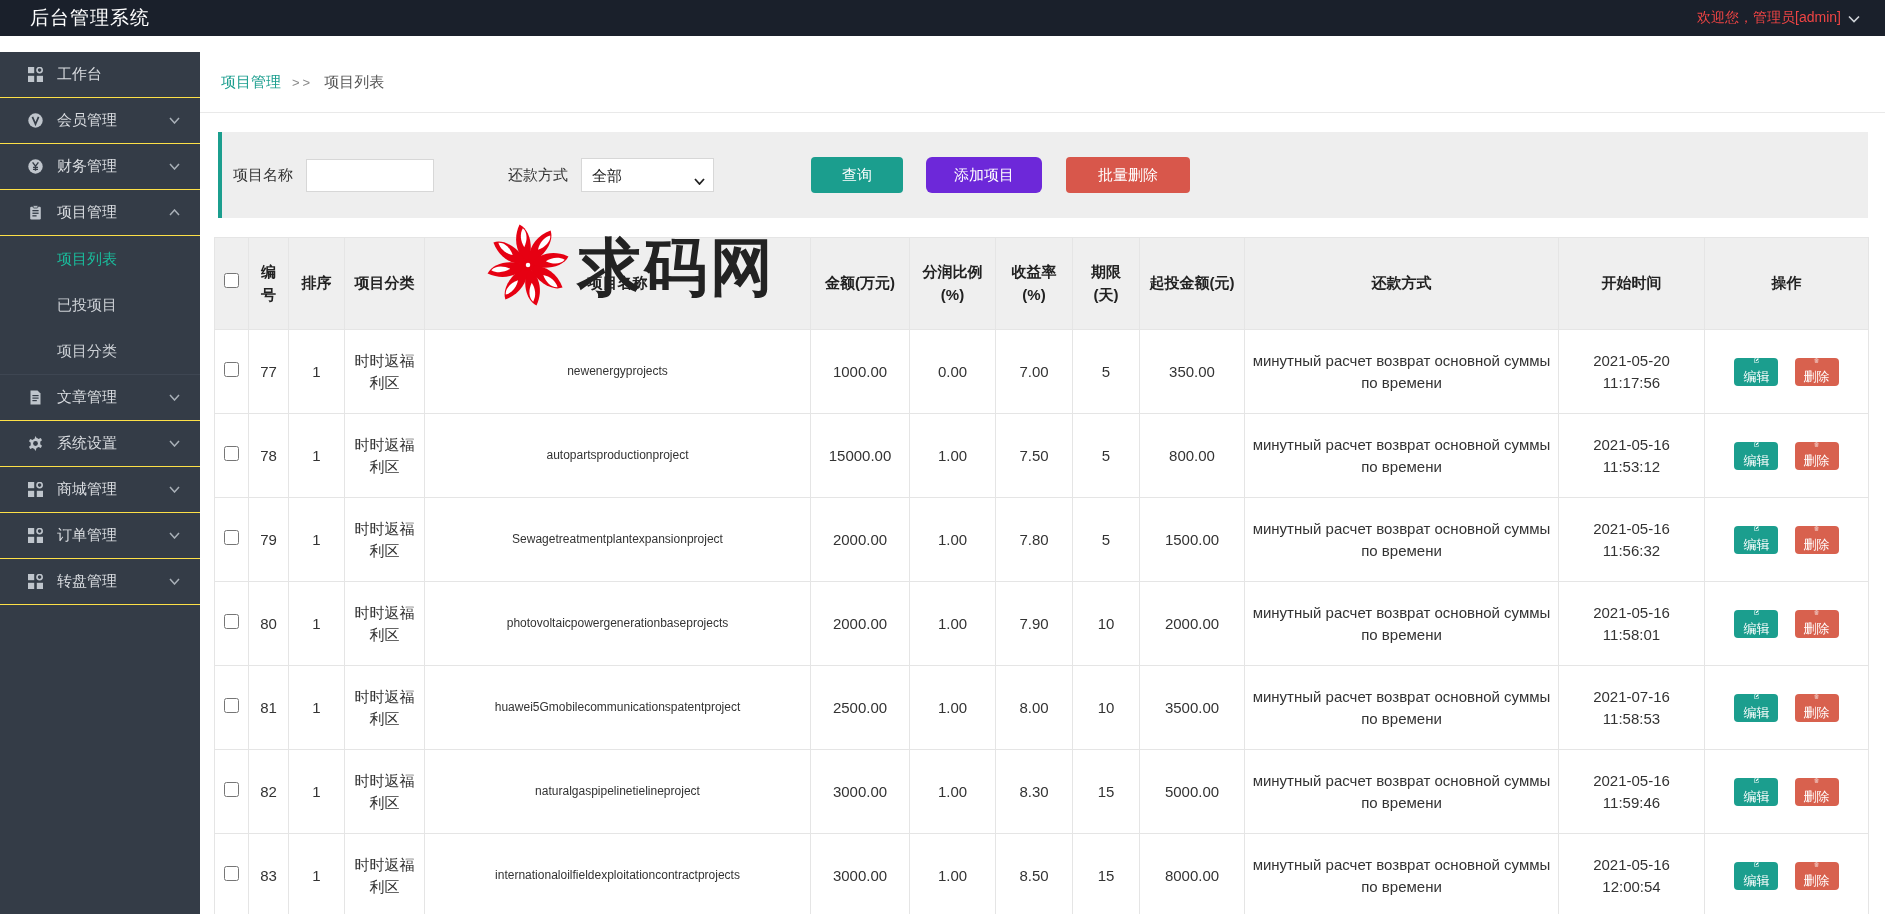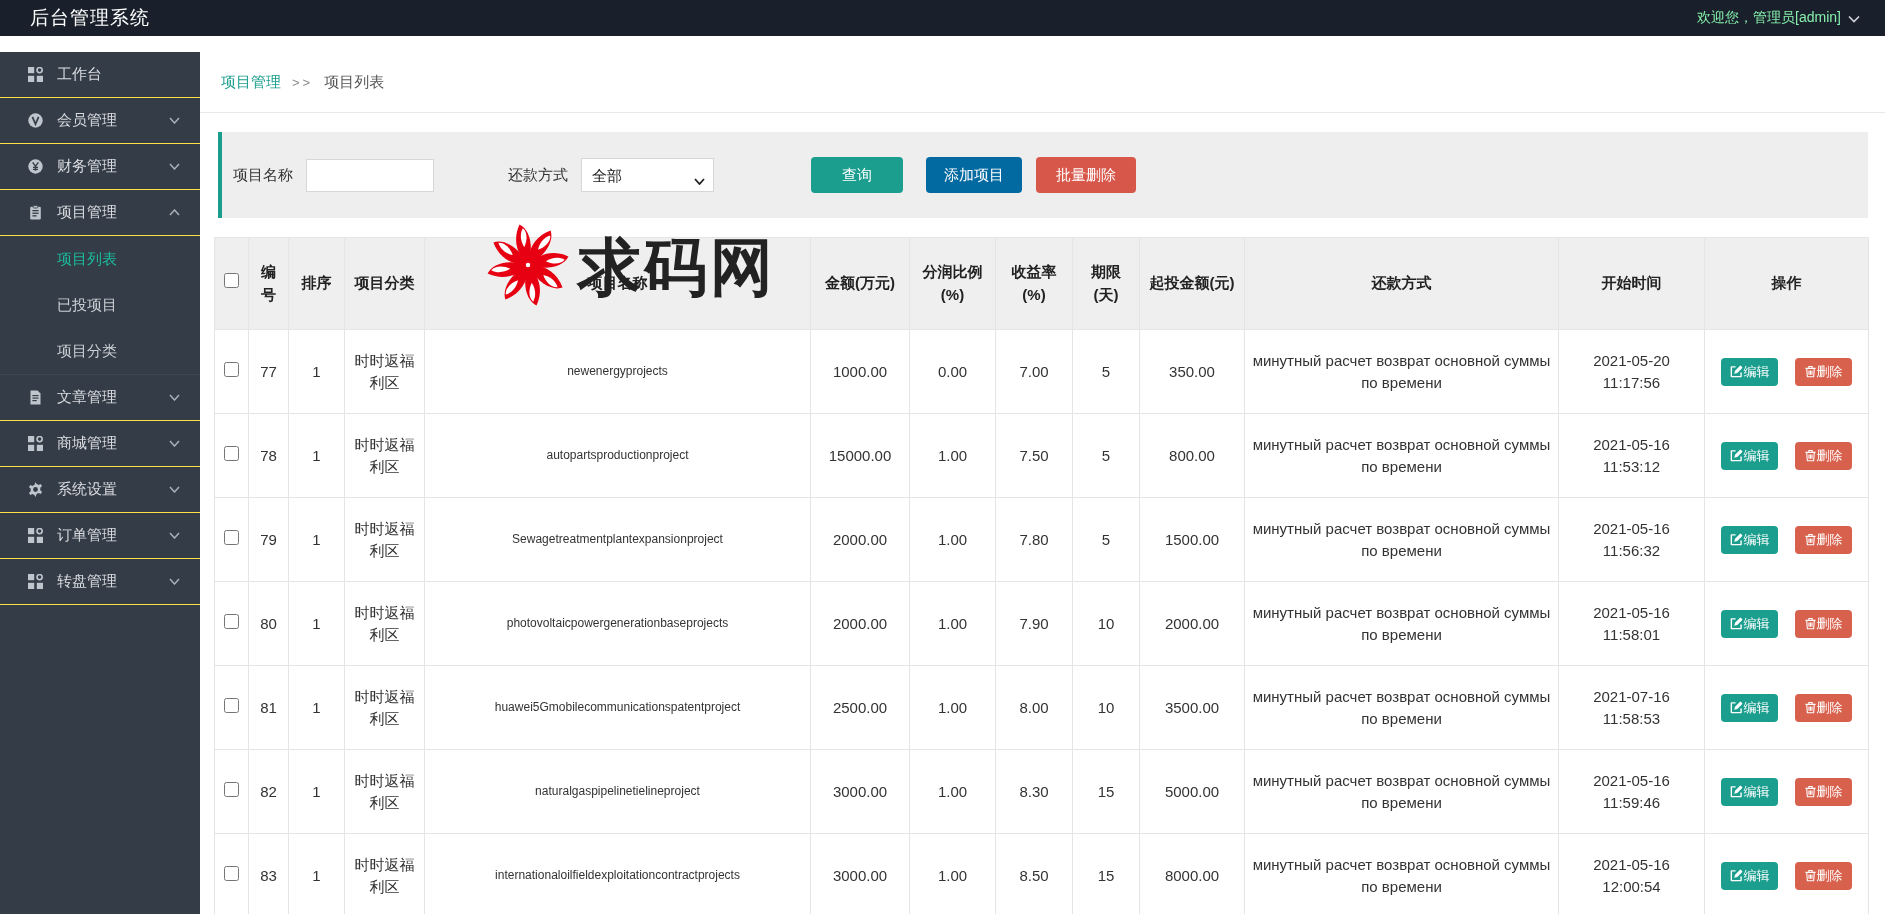--- a/index.html
+++ b/index.html
@@ -4,21 +4,21 @@
 <style>
   * { margin:0; padding:0; box-sizing:border-box; }
   html,body { width:1885px; height:914px; overflow:hidden; background:#fff;
               font-family:"Liberation Sans","DejaVu Sans",sans-serif; }
 
   
   .topbar { position:fixed; top:0; left:0; width:1885px; height:36px; background:#1a202b;
             display:flex; align-items:center; justify-content:space-between;
             padding:0 25px 0 30px; z-index:20; }
   .topbar-title { color:#ffffff; font-size:19px; letter-spacing:1px; }
-  .topbar-user { color:#86efac; font-size:14px; display:flex; align-items:center; gap:7px; cursor:pointer; }
+  .topbar-user { color:#ef4444; font-size:14px; display:flex; align-items:center; gap:7px; cursor:pointer; }
   .chev-svg { display:inline-block; }
 
   
   .sidebar { position:fixed; top:52px; left:0; bottom:0; width:200px; background:#343c47; z-index:15; }
   .side-item { height:46px; display:flex; align-items:center; padding:0 20px 0 28px;
                color:#d9dce0; font-size:15px; border-bottom:1px solid #fde047; cursor:pointer; }
   .side-icon { width:16px; height:16px; margin-right:13px; color:#bfc5cc; flex:0 0 16px; display:flex; align-items:center; }
   .side-icon svg { width:15px; height:15px; }
   .side-label { flex:1; }
   .side-chev { color:#a9b0b8; display:flex; }
@@ -47,36 +47,36 @@
   .f-label2 { margin-left:74px; }
   .select-wrap { position:relative; margin-left:13px; }
   .f-select { width:133px; height:34px; border:1px solid #d7d7d7; background:#fff;
               padding:0 24px 0 10px; font-size:15px; color:#222; appearance:none;
               -webkit-appearance:none; outline:none; cursor:pointer;
               font-family:"Liberation Sans","DejaVu Sans",sans-serif; }
   .select-chev { position:absolute; right:9px; top:13px; pointer-events:none; color:#222; }
   .btn { height:36px; border:none; border-radius:4px; color:#fff; font-size:15px;
          cursor:pointer; font-family:inherit; }
   .btn-search { width:92px; margin-left:97px; background:#1b9e8e; }
-  .btn-add { width:96px; margin-left:23px; background:#0369a1; }
-  .btn-batch { width:100px; margin-left:14px; background:#d8574b; }
+  .btn-add { width:116px; margin-left:23px; background:#6d28d9;border-radius:6px; }
+  .btn-batch { width:124px; margin-left:24px; background:#d8574b; }
 
   
   .table-wrap { margin:19px 0 0 14px; }
   table { border-collapse:collapse; width:1654px; table-layout:fixed; }
   th,td { border:1px solid #e5e5e5; text-align:center; vertical-align:middle;
           padding:4px 6px; word-wrap:break-word; overflow-wrap:break-word; }
   thead th { background:#efefef; height:92px; font-size:15px; font-weight:bold; color:#222; line-height:1.5; }
   tbody td { height:84px; font-size:15px; color:#333; line-height:1.45; background:#fff; }
   td.c-name { font-size:12px; }
   input[type=checkbox] { width:15px; height:15px; cursor:pointer; }
 
-  .rbtn { display:inline-flex; align-items:center; height:28px; padding:0 9px;
+  .rbtn { display:inline-flex; align-items:center; gap:5px; height:28px; padding:0 9px;
           border:none; border-radius:4px; color:#fff; font-size:13px; cursor:pointer;
-          font-family:inherit; vertical-align:middle; }
+          font-family:inherit; vertical-align:middle;flex-direction:column; }
   .rbtn svg { width:13px; height:13px; }
   .rbtn-edit { background:#1b9e8e; margin-right:12px; }
   .rbtn-del  { background:#d8614e; }
 
   
   .watermark { position:absolute; left:281px; top:218px; z-index:8; display:flex;
                align-items:center; pointer-events:none; }
   .wm-text { font-size:63px; font-weight:bold; color:#222; letter-spacing:3px;
              line-height:1; margin-left:3px; }
 </style>
@@ -169,41 +169,41 @@
       <span class="side-label">文章管理</span>
       <span class="side-chev ">
         <svg width="11" height="7" viewBox="0 0 11 7">
           <polyline points="1,1 5.5,6 10,1" fill="none" stroke="currentColor" stroke-width="1.5"></polyline>
         </svg>
       </span>
     </div>
     <div class="side-item">
       <span class="side-icon">
         <svg viewBox="0 0 15 15">
+          <path fill="currentColor" d="M7.5 0l1.1 2.1c.7.1 1.3.4 1.9.8l2.3-.8 1.2 2.1-1.8 1.6c.1.4.1.8.1 1.2s0 .8-.1 1.2l1.8 1.6-1.2 2.1-2.3-.8c-.6.4-1.2.7-1.9.8L7.5 15l-1.1-2.1c-.7-.1-1.3-.4-1.9-.8l-2.3.8L1 10.8l1.8-1.6C2.7 8.8 2.7 8.4 2.7 8s0-.8.1-1.2L1 5.2l1.2-2.1 2.3.8c.6-.4 1.2-.7 1.9-.8L7.5 0z"></path>
+          <circle cx="7.5" cy="7.5" r="2.4" fill="#343c47"></circle>
+        </svg>
+      </span>
+      <span class="side-label">系统设置</span>
+      <span class="side-chev ">
+        <svg width="11" height="7" viewBox="0 0 11 7">
+          <polyline points="1,1 5.5,6 10,1" fill="none" stroke="currentColor" stroke-width="1.5"></polyline>
+        </svg>
+      </span>
+    </div>
+    <div class="side-item">
+      <span class="side-icon">
+        <svg viewBox="0 0 15 15">
           <rect x="0" y="0" width="6.2" height="6.2" fill="currentColor"></rect>
           <circle cx="11.6" cy="3.1" r="2.6" fill="none" stroke="currentColor" stroke-width="1.6"></circle>
           <rect x="0" y="8.8" width="6.2" height="6.2" fill="currentColor"></rect>
           <rect x="8.8" y="8.8" width="6.2" height="6.2" fill="currentColor"></rect>
         </svg>
       </span>
       <span class="side-label">商城管理</span>
-      <span class="side-chev ">
-        <svg width="11" height="7" viewBox="0 0 11 7">
-          <polyline points="1,1 5.5,6 10,1" fill="none" stroke="currentColor" stroke-width="1.5"></polyline>
-        </svg>
-      </span>
-    </div>
-    <div class="side-item">
-      <span class="side-icon">
-        <svg viewBox="0 0 15 15">
-          <path fill="currentColor" d="M7.5 0l1.1 2.1c.7.1 1.3.4 1.9.8l2.3-.8 1.2 2.1-1.8 1.6c.1.4.1.8.1 1.2s0 .8-.1 1.2l1.8 1.6-1.2 2.1-2.3-.8c-.6.4-1.2.7-1.9.8L7.5 15l-1.1-2.1c-.7-.1-1.3-.4-1.9-.8l-2.3.8L1 10.8l1.8-1.6C2.7 8.8 2.7 8.4 2.7 8s0-.8.1-1.2L1 5.2l1.2-2.1 2.3.8c.6-.4 1.2-.7 1.9-.8L7.5 0z"></path>
-          <circle cx="7.5" cy="7.5" r="2.4" fill="#343c47"></circle>
-        </svg>
-      </span>
-      <span class="side-label">系统设置</span>
       <span class="side-chev ">
         <svg width="11" height="7" viewBox="0 0 11 7">
           <polyline points="1,1 5.5,6 10,1" fill="none" stroke="currentColor" stroke-width="1.5"></polyline>
         </svg>
       </span>
     </div>
     <div class="side-item">
       <span class="side-icon">
         <svg viewBox="0 0 15 15">
           <rect x="0" y="0" width="6.2" height="6.2" fill="currentColor"></rect>

